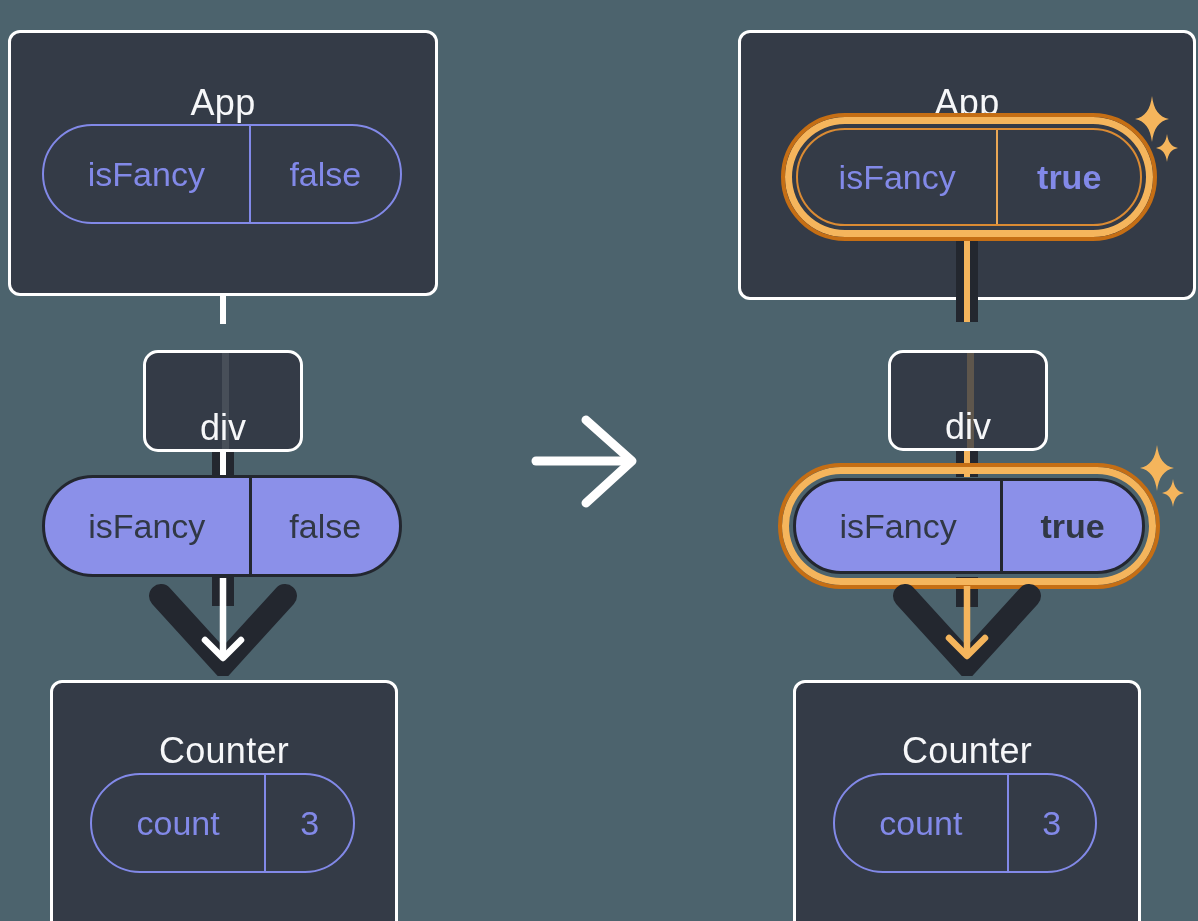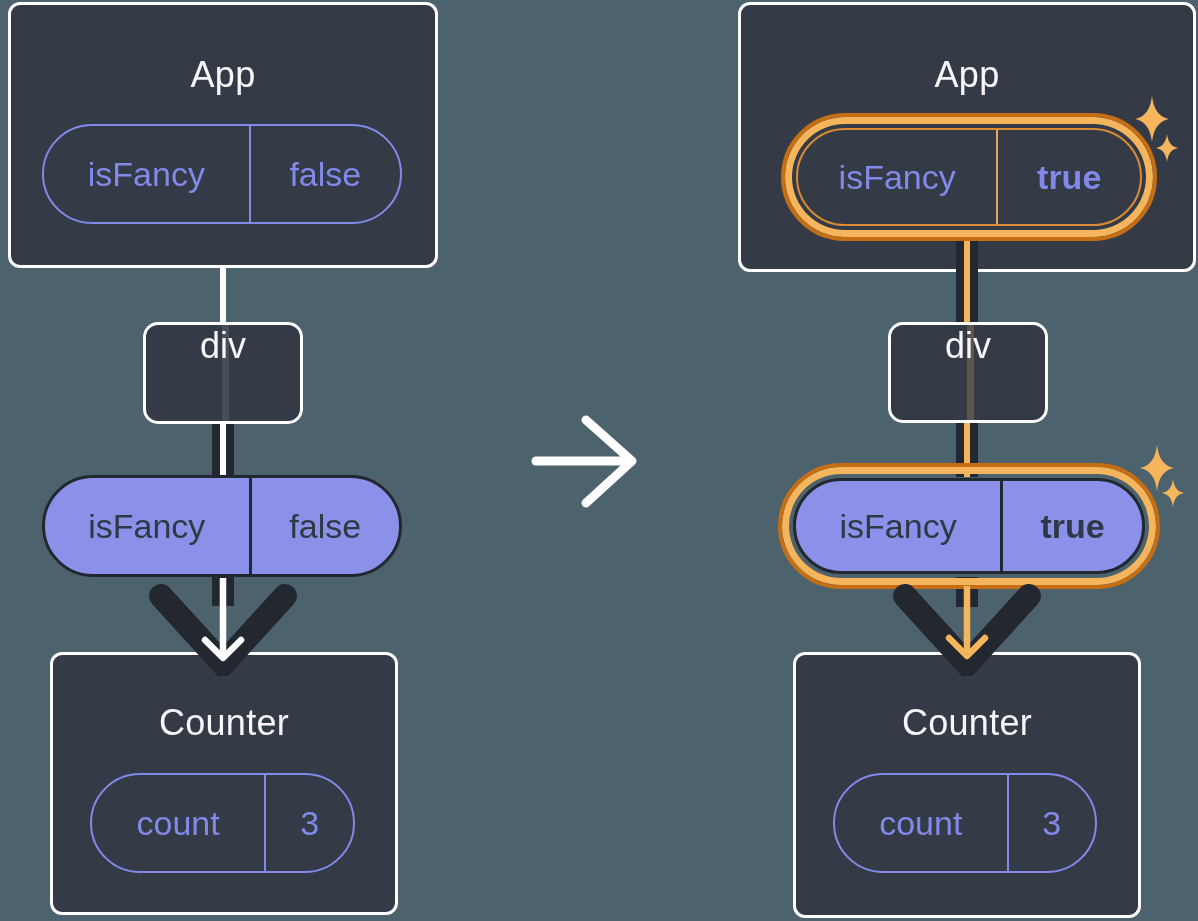--- a/index.html
+++ b/index.html
@@ -6,28 +6,28 @@
   .canvas{
     position:relative;width:1198px;height:921px;overflow:hidden;
     background:var(--bg);
     font-family:"Liberation Sans",sans-serif;
     -webkit-font-smoothing:antialiased;
   }
   
   .card{
     position:absolute;background:var(--card);
     border:3px solid var(--cardBorder);border-radius:12px;
-    box-sizing:border-box;z-index:20;
+    box-sizing:border-box;z-index:20;margin-top:28px;
   }
   .card .title{
     color:var(--title);font-size:36px;font-weight:500;
     text-align:center;letter-spacing:.3px;line-height:1;
   }
   .divnode{
-    display:flex;align-items:flex-start;justify-content:center;
+    display:flex;align-items:flex-end;justify-content:center;
     border-radius:15px;color:var(--title);font-size:36px;font-weight:500;
   }
   .stripe{position:absolute;top:0;bottom:0;width:7px;left:76px;}
   .stripe.white{background:rgba(255,255,255,.10);}
   .stripe.amber{background:rgba(246,184,95,.22);}
   .pill{
     position:absolute;display:flex;box-sizing:border-box;
     font-size:34px;z-index:30;align-items:stretch;
   }
   .pill .c{display:flex;align-items:center;justify-content:center;min-width:0;}

